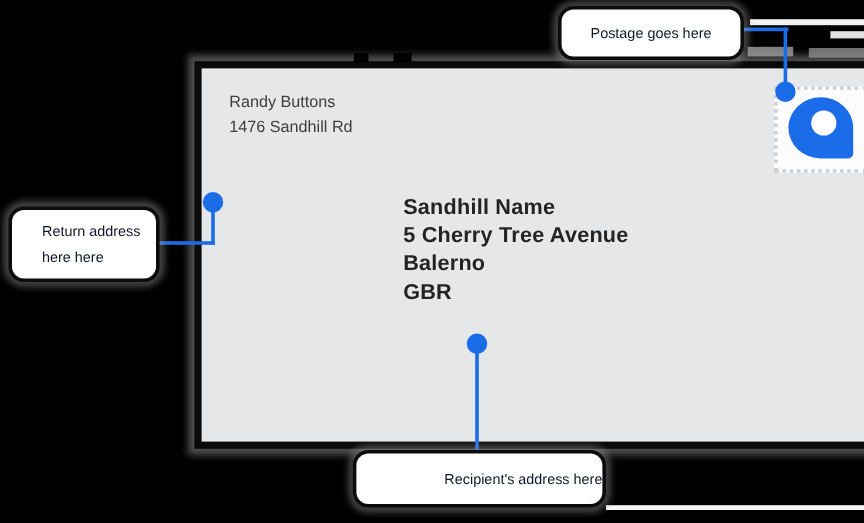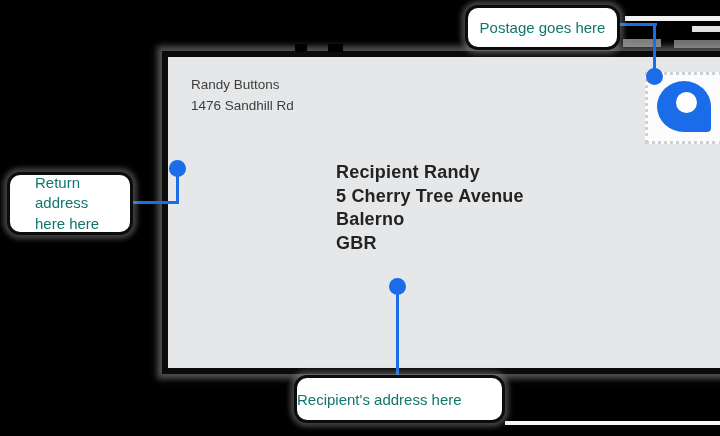--- a/index.html
+++ b/index.html
@@ -81,30 +81,30 @@
   #dot-postage   { left: 646px; top: 68px; }
   #dot-return    { left: 169px; top: 160px; }
   #dot-recipient { left: 389px; top: 278px; }
   
   .callout {
     position: absolute;
     box-sizing: border-box;
     background: var(--callout-bg, #ffffff);
     border-radius: 10px;
     box-shadow: 0 0 0 3px #0c0c0c, 0 0 5px 7px rgba(160,160,160,0.4);
-    color: #0f766e;
-    font-size: 15px;
+    color: #0f172a;
+    font-size: 12px;
     display: flex;
     align-items: center;
     z-index: 8;
   }
   #callout-postage   { left: 468px; top: 8px;   width: 149px; height: 39px; justify-content: center; }
   #callout-return    { left: 10px;  top: 175px; width: 120px; height: 57px; padding-left: 25px; }
   #callout-return .multiline { line-height: 20.5px; }
-  #callout-recipient { left: 297px; top: 378px; width: 205px; height: 42px; justify-content: flex-start; }
+  #callout-recipient { left: 297px; top: 378px; width: 205px; height: 42px; justify-content: flex-end; }
   
   .artifact { position: absolute; z-index: 1; }
   #art-strip1     { left: 625px; top: 16px;  width: 95px;  height: 5px; background: #f2f2f2; }
   #art-strip2     { left: 692px; top: 26px;  width: 28px;  height: 6px; background: #e0e0e0; }
   #art-patch-a    { left: 623px; top: 39px;  width: 38px;  height: 8px; background: #9f9f9f; opacity: .8; }
   #art-patch-b    { left: 674px; top: 40px;  width: 46px;  height: 8px; background: #8a8a8a; opacity: .8; }
   #art-bottomline { left: 505px; top: 421px; width: 215px; height: 4px; background: #f5f5f5; z-index: 3; }
   #art-tick1      { left: 295px; top: 44px;  width: 12px;  height: 8px; background: #000; z-index: 3; }
   #art-tick2      { left: 328px; top: 44px;  width: 15px;  height: 8px; background: #000; z-index: 3; }
 </style>
@@ -122,21 +122,21 @@
   <div class="artifact" id="art-tick2"></div>
 
   <div class="envelope">
 
     <div class="return-address">
       <div>Randy Buttons</div>
       <div>1476 Sandhill Rd</div>
     </div>
 
     <div class="recipient-address">
-      <div>Recipient Randy</div>
+      <div>Sandhill Name</div>
       <div>5 Cherry Tree Avenue</div>
       <div>Balerno</div>
       <div>GBR</div>
     </div>
 
     <div class="stamp">
       <div class="stamp-logo"></div>
     </div>
   </div>
 

